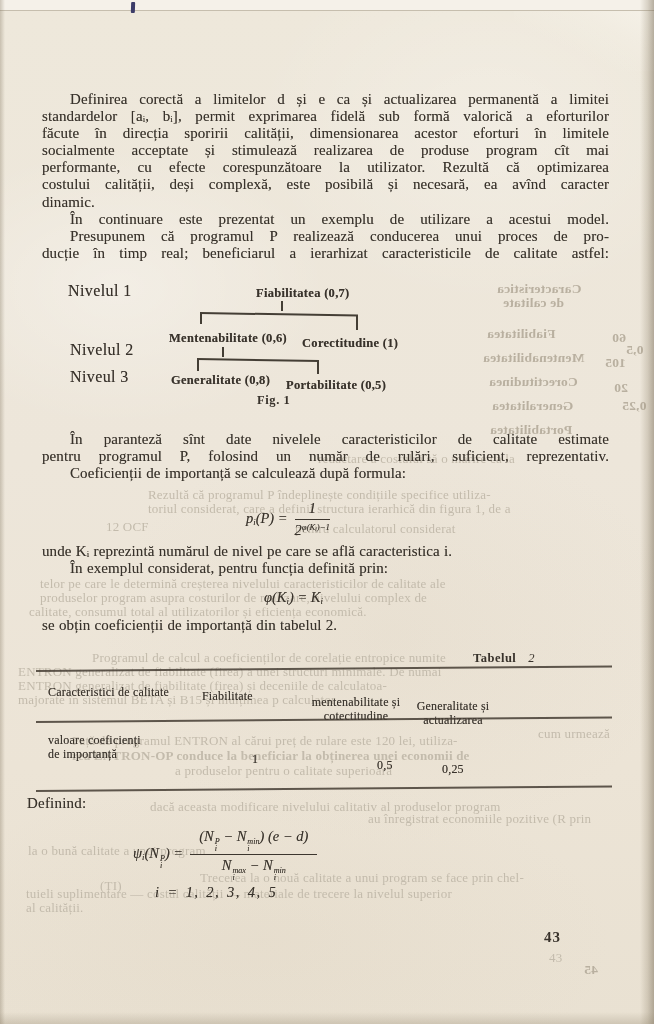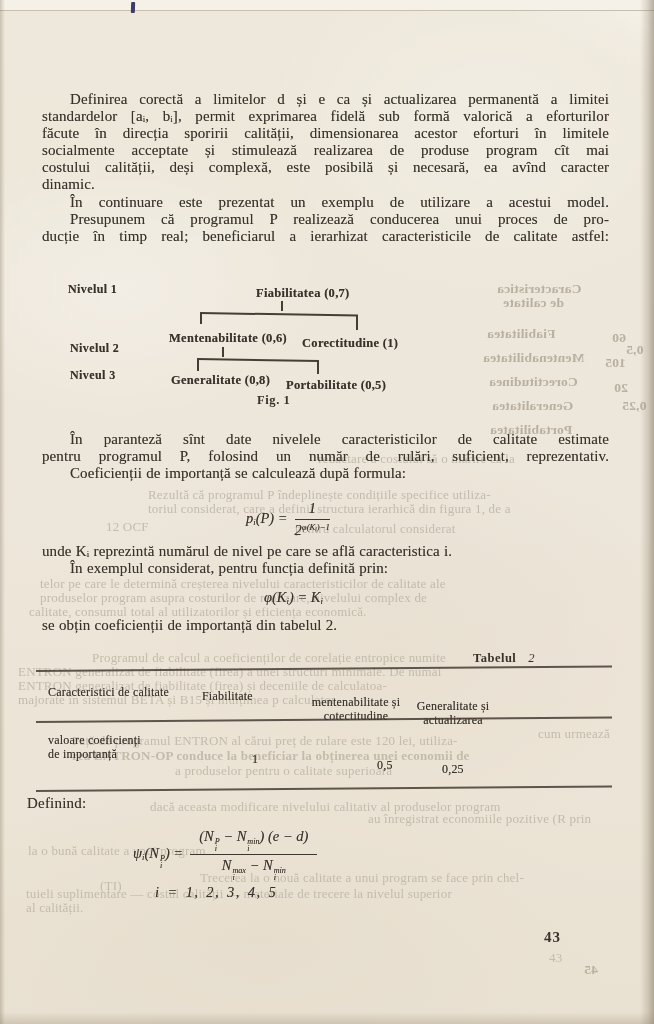--- a/index.html
+++ b/index.html
@@ -31,21 +31,21 @@
   .bleed{position:absolute;inset:0;pointer-events:none;filter:blur(.35px);}
   .frag{position:absolute;font-size:13px;color:#c3bbac;white-space:nowrap;letter-spacing:.2px;}
   .frag.mir{transform:scaleX(-1);color:#b9b0a0;font-weight:bold;font-size:13.5px;}
   
   .tblock{position:absolute;width:567px;}
   .ln{height:17.1px;line-height:17.1px;font-size:15px;text-align:justify;text-align-last:justify;
       letter-spacing:.1px;word-spacing:.4px;text-shadow:0 0 .5px rgba(56,50,43,.45);}
   .ln.nj{text-align-last:left;}
   .ln.ind{text-indent:28px;}
   
-  .dg-lvl{position:absolute;font-size:12px;font-weight:bold;letter-spacing:.4px;text-shadow:0 0 .4px rgba(56,50,43,.5);}
+  .dg-lvl{position:absolute;font-size:16px;font-weight:normal;letter-spacing:.4px;text-shadow:0 0 .4px rgba(56,50,43,.5);}
   .dg-node{position:absolute;font-size:12.5px;font-weight:bold;letter-spacing:.3px;white-space:nowrap;text-shadow:0 0 .4px rgba(56,50,43,.5);}
   .dg-vline{position:absolute;width:1.6px;background:#443e35;}
   .dg-hline{position:absolute;height:1.6px;background:#443e35;transform:rotate(.9deg);transform-origin:left center;}
   .dg-cap{position:absolute;font-size:12.5px;font-weight:bold;letter-spacing:.6px;}
   
   .formula{position:absolute;font-size:14.5px;font-style:italic;white-space:nowrap;text-shadow:0 0 .4px rgba(56,50,43,.45);}
   .mt{}
   .msub{font-size:.6em;vertical-align:-.28em;}
   .msup{font-size:.6em;vertical-align:.55em;}
   .mss{display:inline-flex;flex-direction:column;vertical-align:-.4em;line-height:.8;font-size:.56em;margin-left:1px;text-align:left;}
@@ -112,20 +112,21 @@
   <div class="topstrip"></div>
   <div class="corner-tr"></div>
   <div class="ink-mark" style="background:#3c3c68;"></div>
 
   <div class="tblock" style="left:42px;top:91px;">
     <div>
         <div class="ln ind">Definirea corectă a limitelor d și e ca și actualizarea permanentă a limitei</div>
         <div class="ln">standardelor [aᵢ, bᵢ], permit exprimarea fidelă sub formă valorică a eforturilor</div>
         <div class="ln">făcute în direcția sporirii calității, dimensionarea acestor eforturi în limitele</div>
         <div class="ln">socialmente acceptate și stimulează realizarea de produse program cît mai</div>
+        <div class="ln">performante, cu efecte corespunzătoare la utilizator. Rezultă că optimizarea</div>
         <div class="ln">costului calității, deși complexă, este posibilă și necesară, ea avînd caracter</div>
         <div class="ln nj">dinamic.</div>
       </div>
     <div>
         <div class="ln ind">În continuare este prezentat un exemplu de utilizare a acestui model.</div>
       </div>
     <div>
         <div class="ln ind">Presupunem că programul P realizează conducerea unui proces de pro-</div>
         <div class="ln">ducție în timp real; beneficiarul a ierarhizat caracteristicile de calitate astfel:</div>
       </div>

